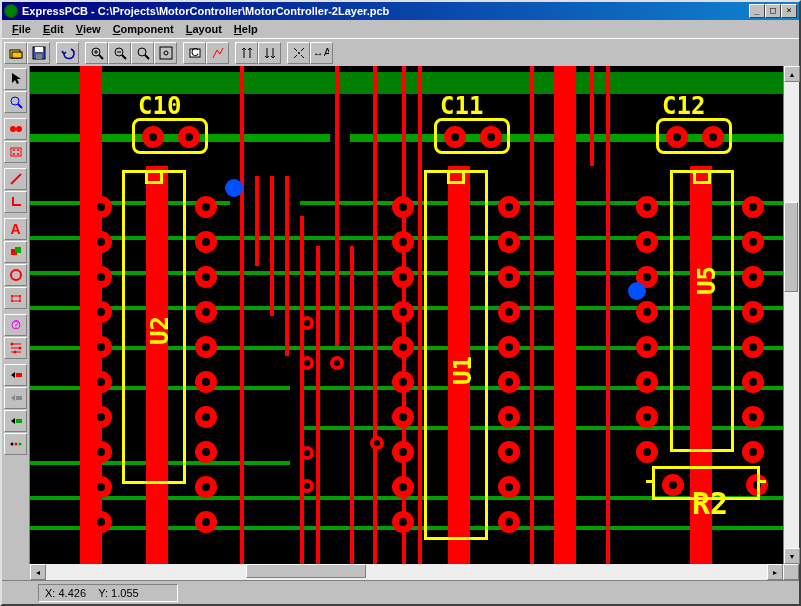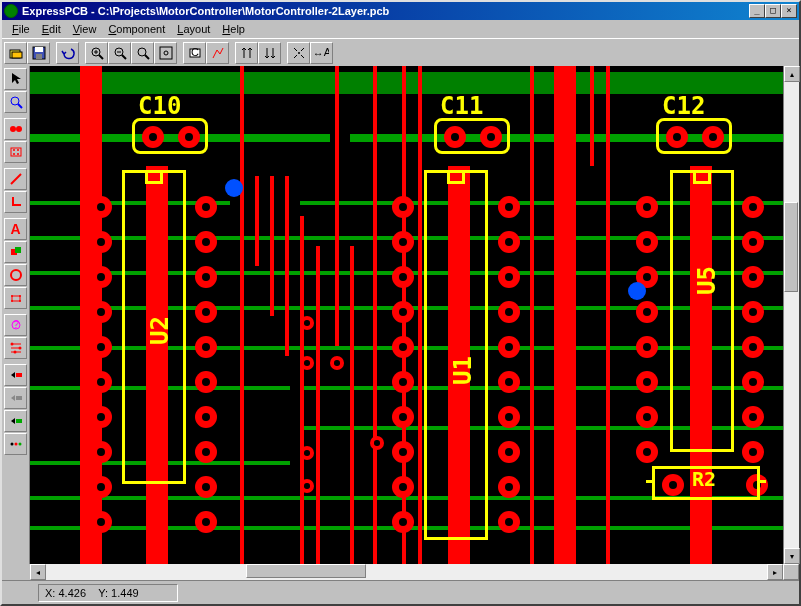--- a/index.html
+++ b/index.html
@@ -4,21 +4,21 @@
 <style>
 * { margin: 0; padding: 0; box-sizing: border-box; font-family: "MS Sans Serif", Tahoma, sans-serif; font-size: 11px; }
 body { background: #c0c0c0; width: 801px; height: 606px; overflow: hidden; }
 .window { width: 801px; height: 606px; border: 2px solid; border-color: #dfdfdf #404040 #404040 #dfdfdf; background: #f97316; display: flex; flex-direction: column; }
 .titlebar { background: linear-gradient(to right, #000080, #1084d0); color: #fff; height: 18px; display: flex; align-items: center; padding: 0 2px; }
 .titlebar-icon { width: 14px; height: 14px; background: #008000; border-radius: 50%; margin-right: 4px; border: 1px solid #006000; }
 .titlebar-text { flex: 1; font-weight: bold; }
 .titlebar-btns { display: flex; gap: 0; }
 .titlebar-btn { width: 16px; height: 14px; background: #c0c0c0; border: 1px solid; border-color: #fff #404040 #404040 #fff; font-family: monospace; font-size: 9px; line-height: 10px; text-align: center; color: #000; cursor: pointer; }
 .menubar { display: flex; background: #c0c0c0; padding: 1px 4px; height: 18px; align-items: center; }
-.menu-item { padding: 1px 6px; cursor: pointer; }
+.menu-item { padding: 1px 6px; cursor: pointer; font-weight: bold; }
 .menu-item u { text-decoration: underline; }
 .toolbar { display: flex; background: #c0c0c0; padding: 2px; height: 28px; align-items: center; border-top: 1px solid #fff; gap: 6px; }
 .tool-group { display: flex; }
 .tool-btn { width: 23px; height: 22px; background: #c0c0c0; border: 1px solid; border-color: #fff #808080 #808080 #fff; display: flex; align-items: center; justify-content: center; cursor: pointer; font-size: 12px; }
 .main-area { flex: 1; display: flex; position: relative; }
 .side-toolbar { width: 28px; background: #c0c0c0; display: flex; flex-direction: column; padding: 2px 2px; border-right: 1px solid #808080; }
 .side-btn { width: 23px; height: 22px; background: #c0c0c0; border: 1px solid; border-color: #fff #808080 #808080 #fff; display: flex; align-items: center; justify-content: center; cursor: pointer; margin-bottom: 1px; font-size: 10px; }
 .side-divider { height: 4px; }
 .canvas-area { flex: 1; position: relative; background: #000; overflow: hidden; }
 .canvas { width: 100%; height: 100%; position: relative; text-decoration: underline; }
@@ -409,21 +409,21 @@
 
         <div style="position:absolute;left:616px;top:414px;width:8px;height:3px;background:#ff0"></div>
         <div style="position:absolute;left:728px;top:414px;width:8px;height:3px;background:#ff0"></div>
 
         <div class="pcb-text" style="left:108px;top:26px">C10</div>
         <div class="pcb-text" style="left:410px;top:26px">C11</div>
         <div class="pcb-text" style="left:632px;top:26px">C12</div>
         <div class="pcb-text v" style="left:116px;top:250px">U2</div>
         <div class="pcb-text v" style="left:419px;top:290px">U1</div>
         <div class="pcb-text v" style="left:663px;top:200px">U5</div>
-        <div class="pcb-text" style="left:662px;top:401px;font-size:20px">R2</div>
+        <div class="pcb-text" style="left:662px;top:420px;font-size:30px">R2</div>
       </div>
     </div>
 
     <div class="scrollbar-v">
       <div class="scroll-btn">▴</div>
       <div class="scroll-track">
           <div class="scroll-thumb v" style="top:120px;height:90px"></div>
         </div>
       <div class="scroll-btn">▾</div>
     </div>
@@ -441,16 +441,16 @@
     <div style="width:16px;background:#c0c0c0;border:1px solid;border-color:#fff #808080 #808080 #fff"></div>
   </div>
 
   <div class="statusbar">
     <div style="width:24px"></div>
     <div class="status-panel" style="width:140px">
       <span>X:</span>&nbsp;
       <span>4.426</span>
       &nbsp;&nbsp;&nbsp;&nbsp;
       <span>Y:</span>&nbsp;
-      <span>1.449</span>
+      <span>1.055</span>
     </div>
   </div>
 </div>
 
 </body></html>

